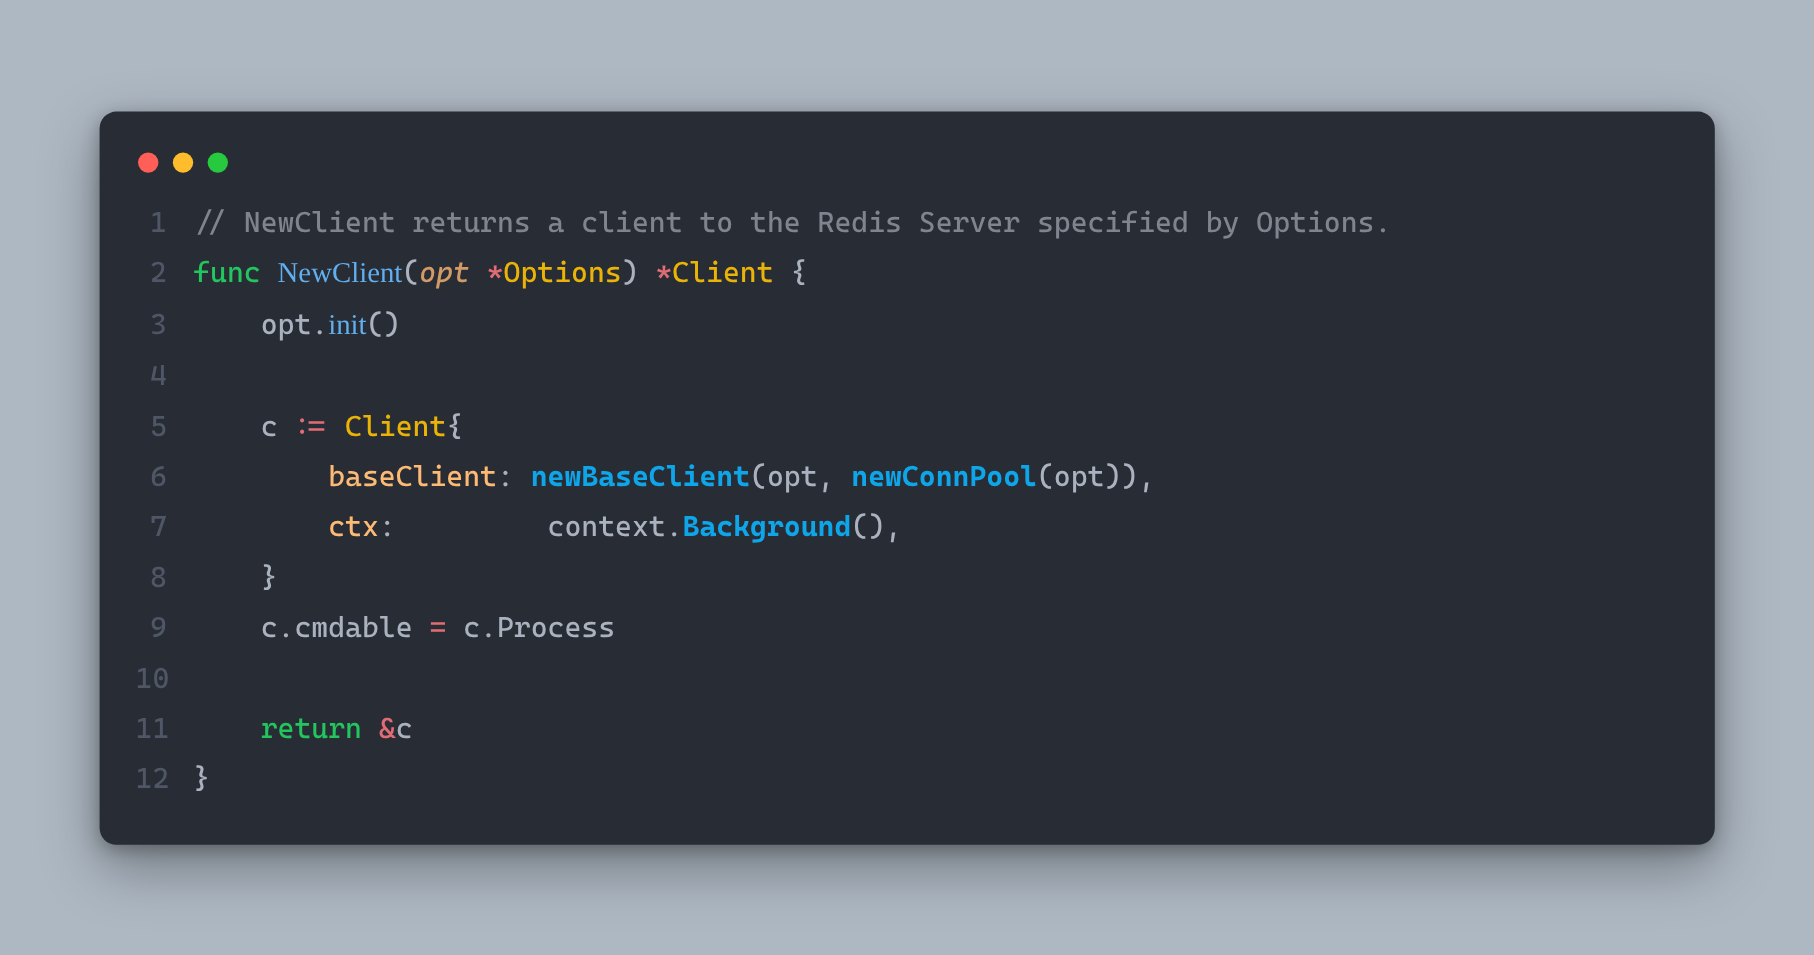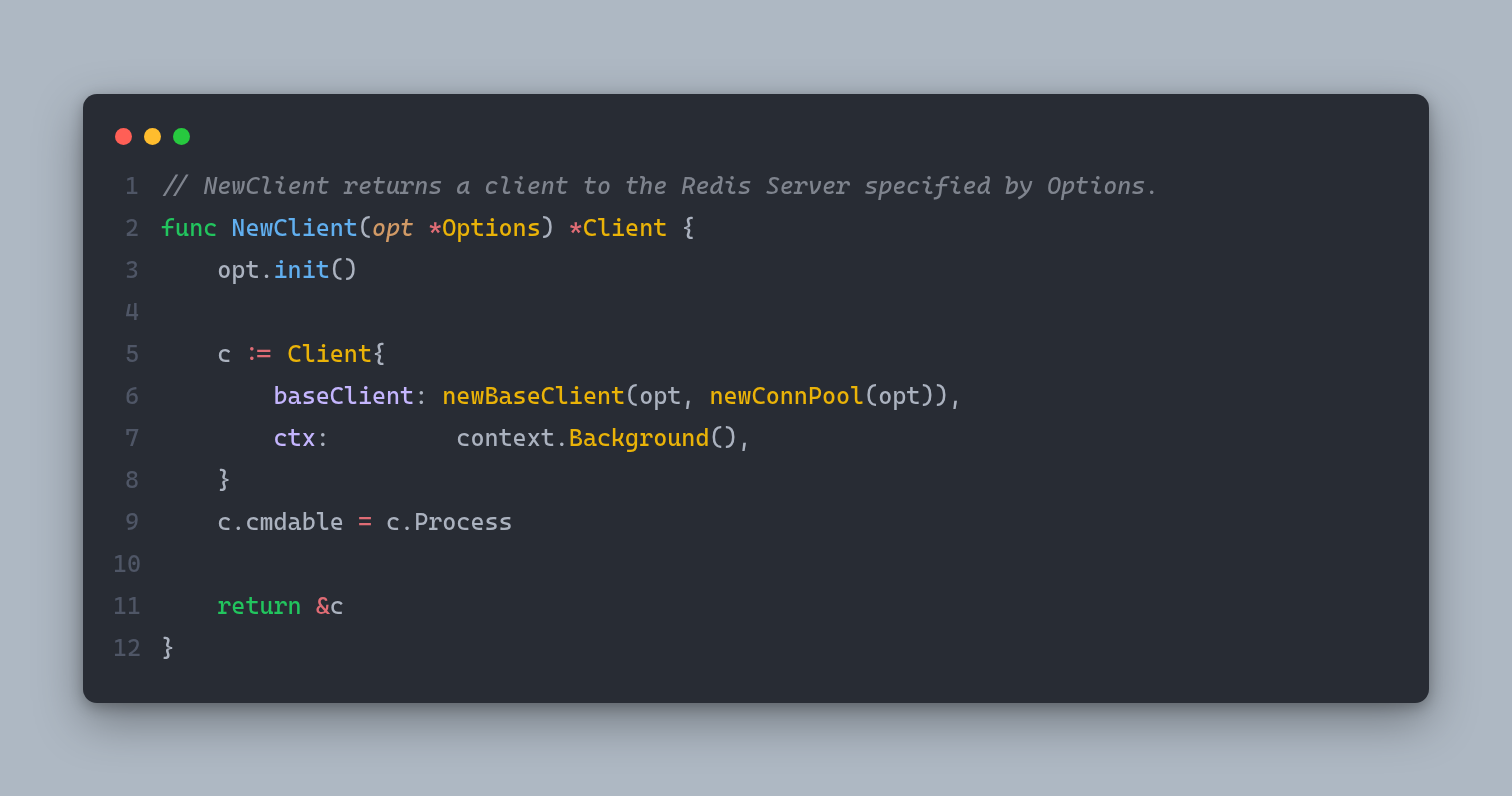--- a/index.html
+++ b/index.html
@@ -52,31 +52,31 @@
     width: 48px;
     text-align: right;
     color: #4f5666;
     padding-right: 22px;
     user-select: none;
     flex: none;
   }
   .src { flex: 1 1 auto; }
 
   
-  .c-comment { color: #7f848e; font-style: italic; }
+  .c-comment { color: #7f848e; }
   .c-kw      { color: #22c55e; }           
-  .c-fn      { color: #61afef; }           
+  .c-fn      { color: #61afef; font-family: Liberation Serif, serif; }           
   .c-param   { color: #d19a66; font-style: italic; } 
   .c-type    { color: #eab308; }           
   .c-op      { color: #e06c75; }           
   .c-punc    { color: #abb2bf; }           
   .c-assign  { color: #e06c75; }           
   .c-ident   { color: #abb2bf; }           
-  .c-call    { color: #eab308; }           
-  .c-field   { color: #c4b5fd; text-align: right; }           
+  .c-call    { color: #0ea5e9; font-weight: bold; }           
+  .c-field   { color: #fdba74; text-align: right; }           
 </style>
 </head>
 <body>
 
 <div class="stage">
   <div class="window">
     <div class="titlebar">
       <div class="dot dot-red"></div>
       <div class="dot dot-yellow"></div>
       <div class="dot dot-green"></div>

